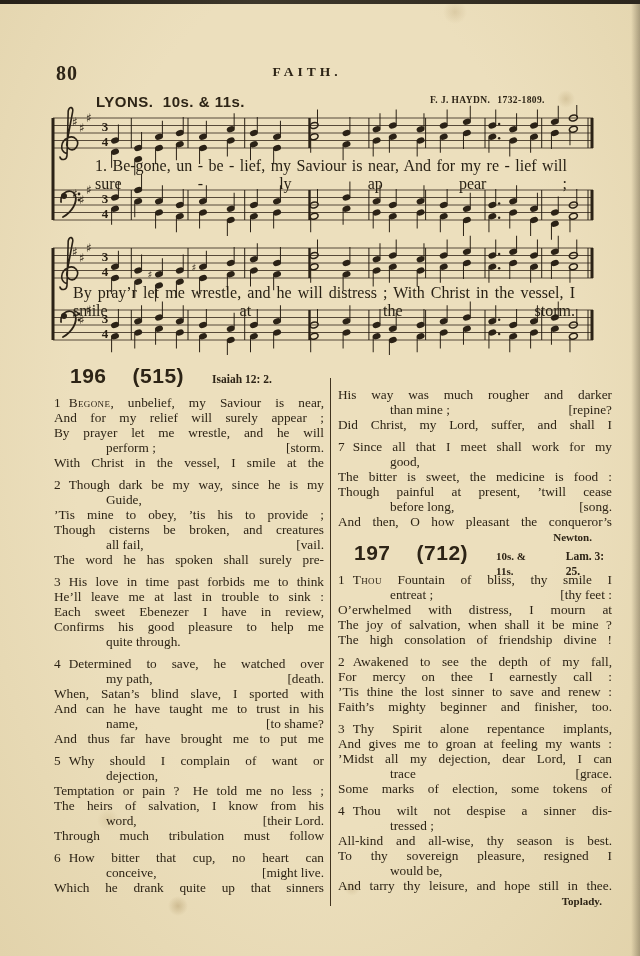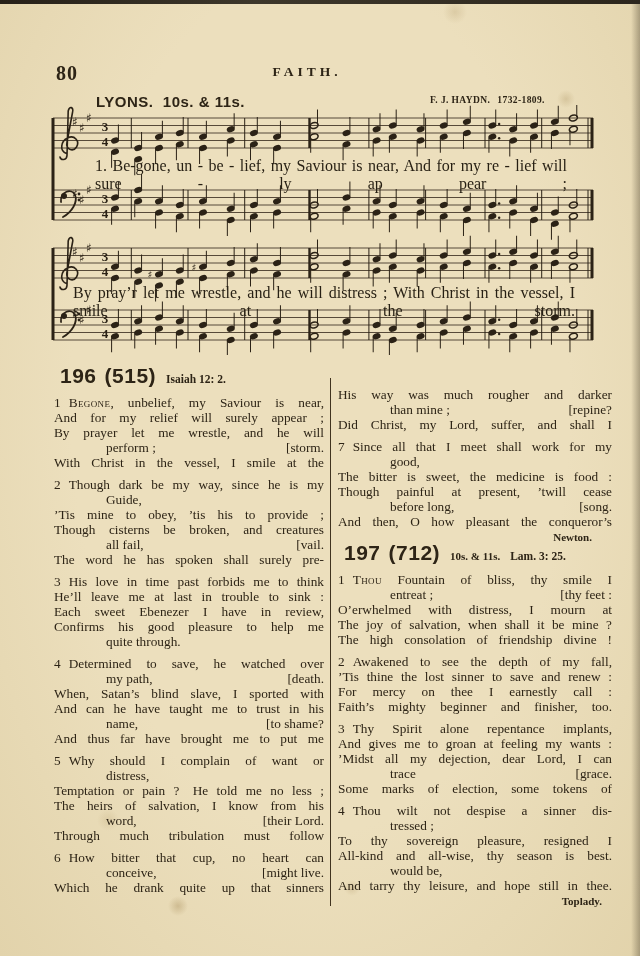--- a/index.html
+++ b/index.html
@@ -28,21 +28,21 @@
   .lyric{position:absolute;font-size:16px;color:#261f13;
     text-align:justify;text-align-last:justify;white-space:nowrap0;}
   .lyric1{left:95px;top:157px;width:472px;}
   .lyric2{left:73px;top:284px;width:502px;}
 
   .columns{position:absolute;left:54px;top:368px;width:558px;height:560px;font-size:13.3px;line-height:15px;}
   .divider{position:absolute;left:276px;top:10px;height:528px;width:1.2px;background:#40331f;}
   .col{position:absolute;top:0;}
   .col-left{left:0;width:270px;}
   .col-right{left:284px;width:274px;padding-top:19px;}
-  .hymn-heading{display:flex;align-items:baseline;margin:0 0 3px 6px;height:24px;}
+  .hymn-heading{display:flex;align-items:baseline;margin:0 0 3px 16px;height:24px;gap:18px;}
   .hnum,.halt{font-family:"Liberation Sans",sans-serif;font-weight:bold;font-size:21px;letter-spacing:.5px;}
   .halt{margin-left:8px;}
   .hmeter{font-size:11px;margin-left:10px;font-weight:bold;}
   .href{font-size:11.5px;margin-left:10px;font-weight:bold;}
   .verse{margin-top:7px;}
   .verse:first-child{margin-top:0;}
   .vline{text-align:justify;text-align-last:justify;max-height:15px;overflow:hidden;}
   .vline.ind{display:flex;text-align:left;gap:22px;}
   .vline .it{margin-left:52px;}
   .vline .rt{margin-left:auto;}
@@ -554,21 +554,21 @@
             <div class="vline">And can he have taught me to trust in his</div>
             <div class="vline ind">
               <span class="it">name,</span>
               <span class="rt">[to shame?</span>
             </div>
             <div class="vline">And thus far have brought me to put me</div>
           </div>
           <div class="verse">
             <div class="vline"><span class="vnum">5</span>Why should I complain of want or</div>
             <div class="vline ind">
-              <span class="it">distress,</span>
+              <span class="it">dejection,</span>
             </div>
             <div class="vline">Temptation or pain ?  He told me no less ;</div>
             <div class="vline">The heirs of salvation, I know from his</div>
             <div class="vline ind">
               <span class="it">word,</span>
               <span class="rt">[their Lord.</span>
             </div>
             <div class="vline">Through much tribulation must follow</div>
           </div>
           <div class="verse">
@@ -619,41 +619,41 @@
             <div class="vline ind">
               <span class="it">entreat ;</span>
               <span class="rt">[thy feet :</span>
             </div>
             <div class="vline">O’erwhelmed with distress, I mourn at</div>
             <div class="vline">The joy of salvation, when shall it be mine ?</div>
             <div class="vline">The high consolation of friendship divine !</div>
           </div>
           <div class="verse">
             <div class="vline"><span class="vnum">2</span>Awakened to see the depth of my fall,</div>
+            <div class="vline">For mercy on thee I earnestly call :</div>
             <div class="vline">’Tis thine the lost sinner to save and renew :</div>
-            <div class="vline">For mercy on thee I earnestly call :</div>
             <div class="vline">Faith’s mighty beginner and finisher, too.</div>
           </div>
           <div class="verse">
             <div class="vline"><span class="vnum">3</span>Thy Spirit alone repentance implants,</div>
             <div class="vline">And gives me to groan at feeling my wants :</div>
             <div class="vline">’Midst all my dejection, dear Lord, I can</div>
             <div class="vline ind">
               <span class="it">trace</span>
               <span class="rt">[grace.</span>
             </div>
             <div class="vline">Some marks of election, some tokens of</div>
           </div>
           <div class="verse">
             <div class="vline"><span class="vnum">4</span>Thou wilt not despise a sinner dis-</div>
             <div class="vline ind">
               <span class="it">tressed ;</span>
             </div>
+            <div class="vline">All-kind and all-wise, thy season is best.</div>
             <div class="vline">To thy sovereign pleasure, resigned I</div>
-            <div class="vline">All-kind and all-wise, thy season is best.</div>
             <div class="vline ind">
               <span class="it">would be,</span>
             </div>
             <div class="vline">And tarry thy leisure, and hope still in thee.</div>
           </div>
         </div>
       <div class="attribution attr-toplady">Toplady.</div>
     </div>
   </div>
 </div>

